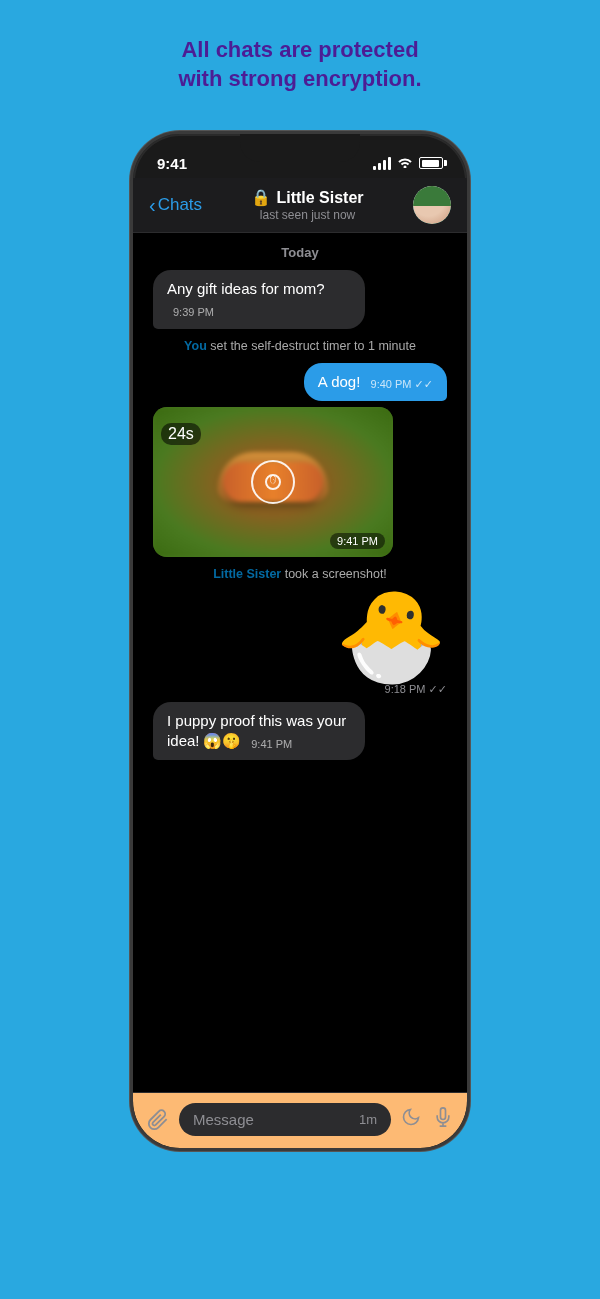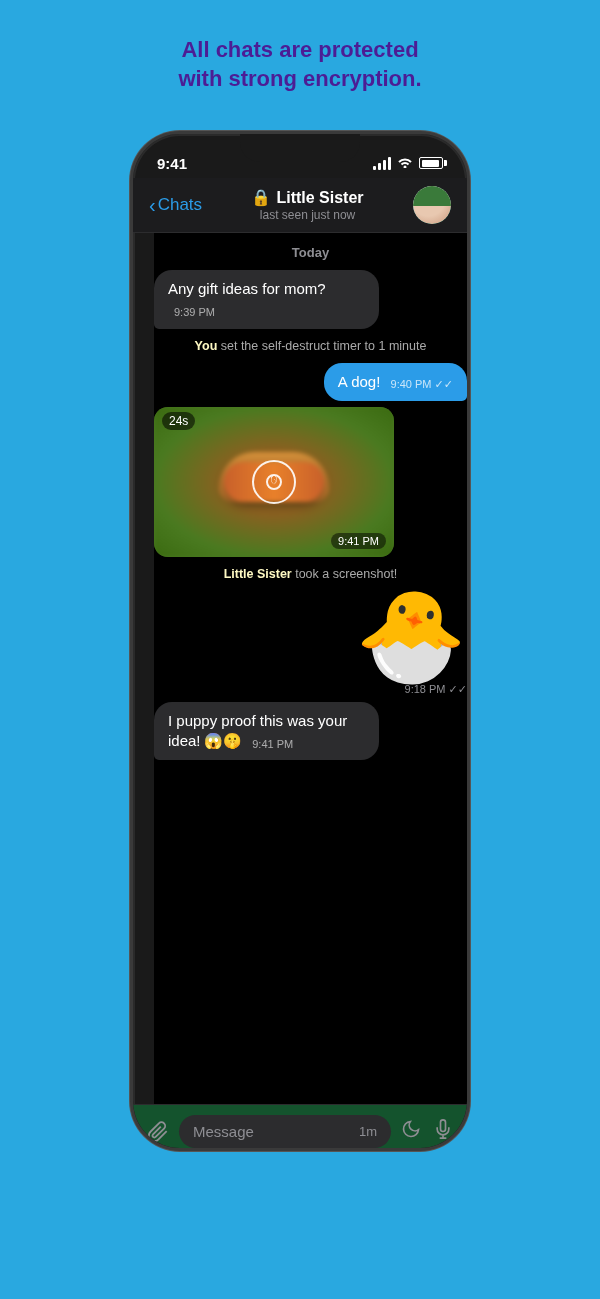--- a/index.html
+++ b/index.html
@@ -185,25 +185,24 @@
       right: 0;
       height: 22px;
       background: #3a7a3a;
       border-radius: 50% 50% 0 0;
     }
     
     .chat-area {
       flex: 1;
       background: #000;
       overflow-y: auto;
-      padding: 8px 0;
+      padding: 8px 20px;
       display: flex;
       flex-direction: column;
       gap: 6px;
-      margin-left: 21px;
     }
     .date-divider {
       text-align: center;
       color: #8e8e93;
       font-size: 13px;
       font-weight: 600;
       margin: 4px 0;
     }
     
     .msg-row {
@@ -240,21 +239,21 @@
       vertical-align: bottom;
     }
     .msg-meta.sent { color: rgba(255,255,255,0.75); }
     
     .system-msg {
       text-align: center;
       color: #aaa;
       font-size: 12.5px;
       margin: 4px 0;
     }
-    .system-msg strong { color: #fef9c3; font-weight: 600; text-align: center; }
+    .system-msg strong { color: #0369a1; font-weight: 600; text-align: center; }
     
     .img-bubble {
       width: 240px;
       border-radius: 14px;
       overflow: hidden;
       position: relative;
       background: #4a7a20;
     }
     .img-content {
       width: 100%;
@@ -293,25 +292,25 @@
       height: 44px;
       border: 2.5px solid rgba(255,255,255,0.9);
       border-radius: 50%;
       display: flex;
       align-items: center;
       justify-content: center;
       z-index: 5;
     }
     .img-timer-badge {
       position: absolute;
-      top: 5px;
+      top: 16px;
       left: 8px;
       background: rgba(0,0,0,0.55);
       color: white;
-      font-size: 12px;
+      font-size: 16px;
       padding: 2px 7px;
       border-radius: 10px;
       font-weight: 500;
       z-index: 6;
     }
     .img-time-badge {
       position: absolute;
       bottom: 8px;
       right: 8px;
       background: rgba(0,0,0,0.5);
@@ -333,22 +332,22 @@
     }
     .sticker-time {
       font-size: 11px;
       color: #8e8e93;
       margin-top: 2px;
     }
     
     .input-bar {
       display: flex;
       align-items: center;
-      background: #14532d;
-      padding: 10px 14px 0;
+      background: #fdba74;
+      padding: 10px 14px 12px;
       gap: 10px;
       border-top: 1px solid #2c2c2e;
     }
     .attach-btn {
       color: #8e8e93;
       font-size: 22px;
       display: flex;
       align-items: center;
     }
     .message-input-wrapper {

